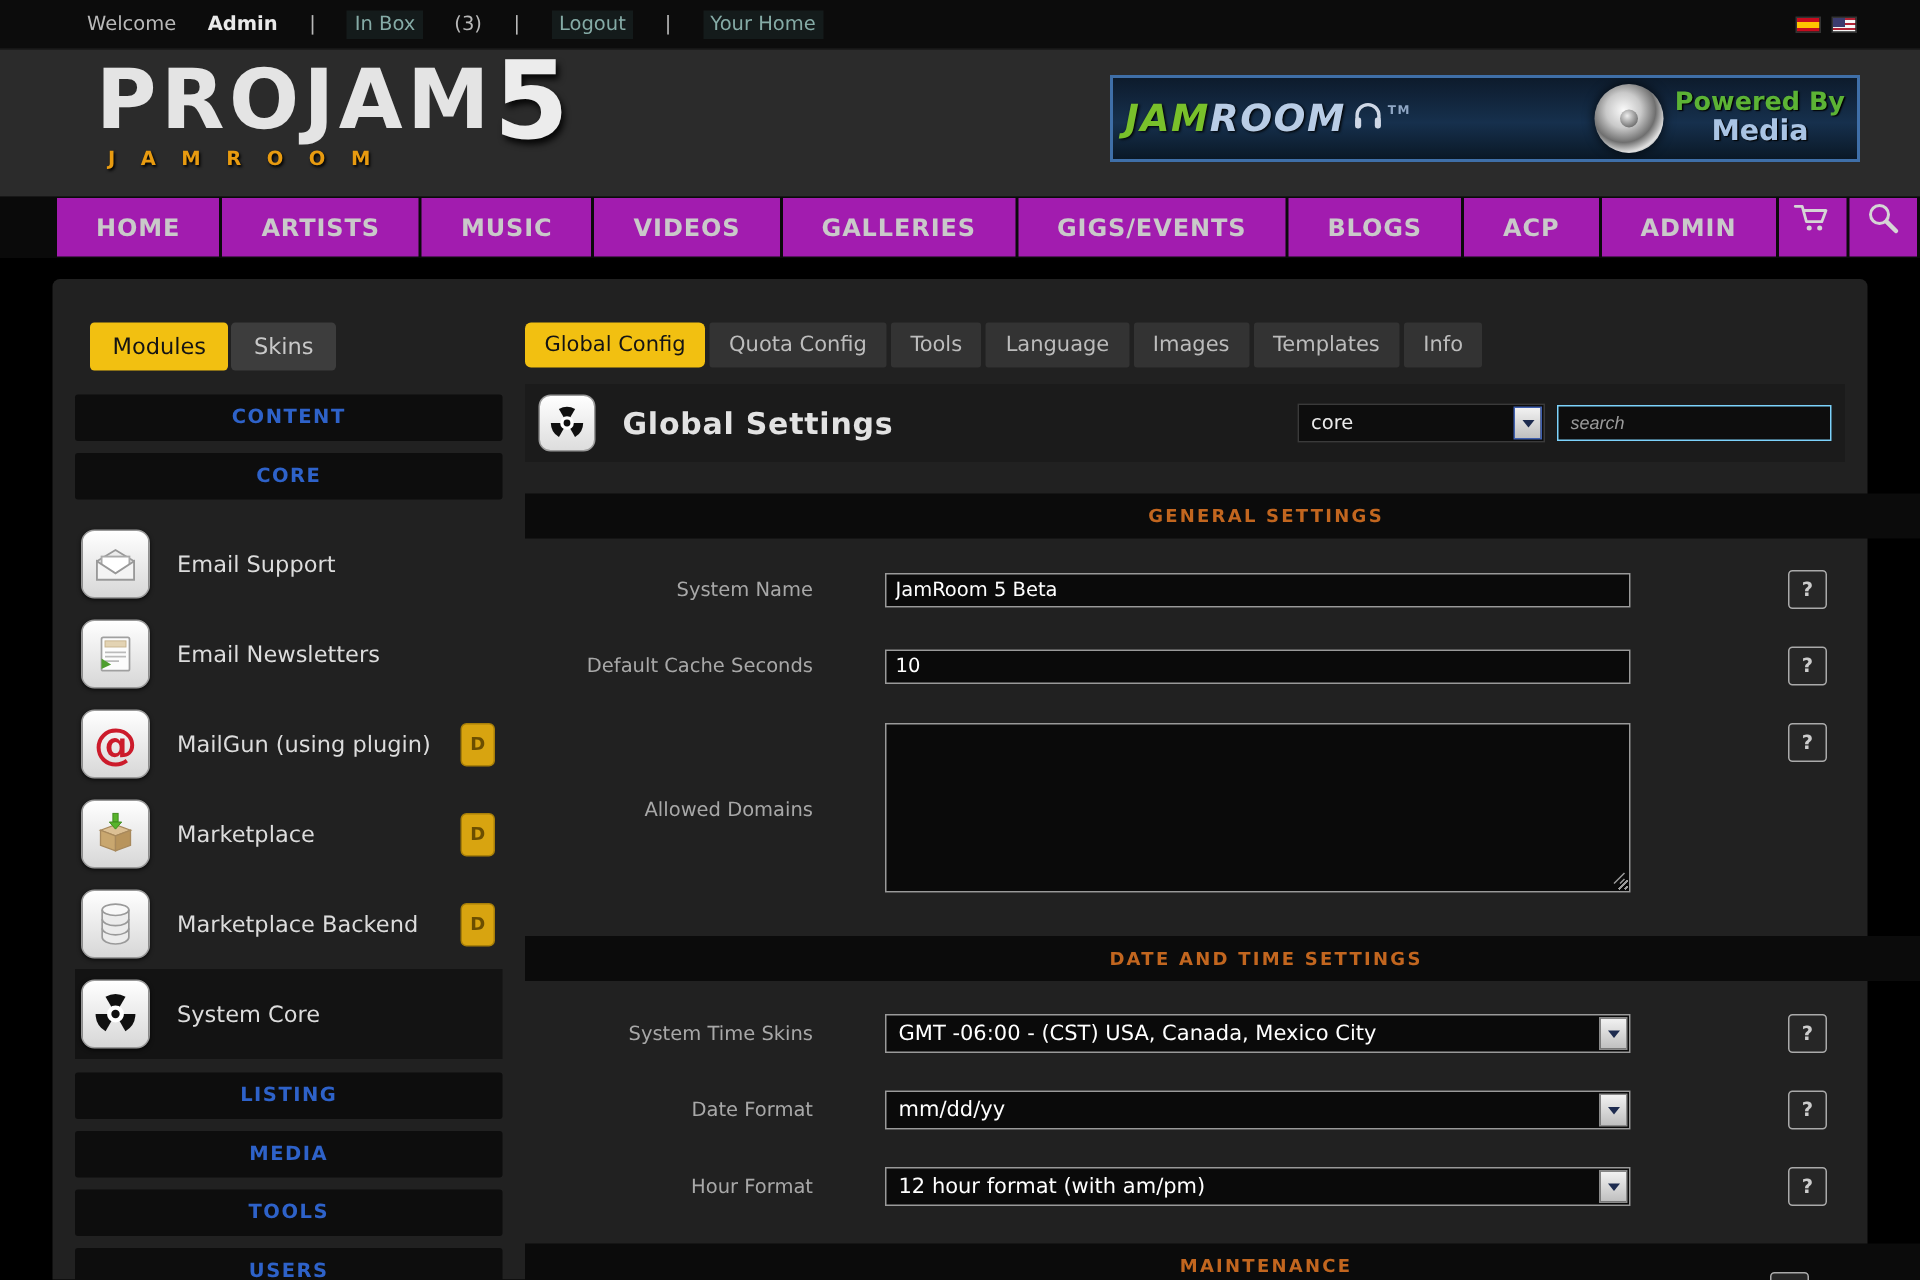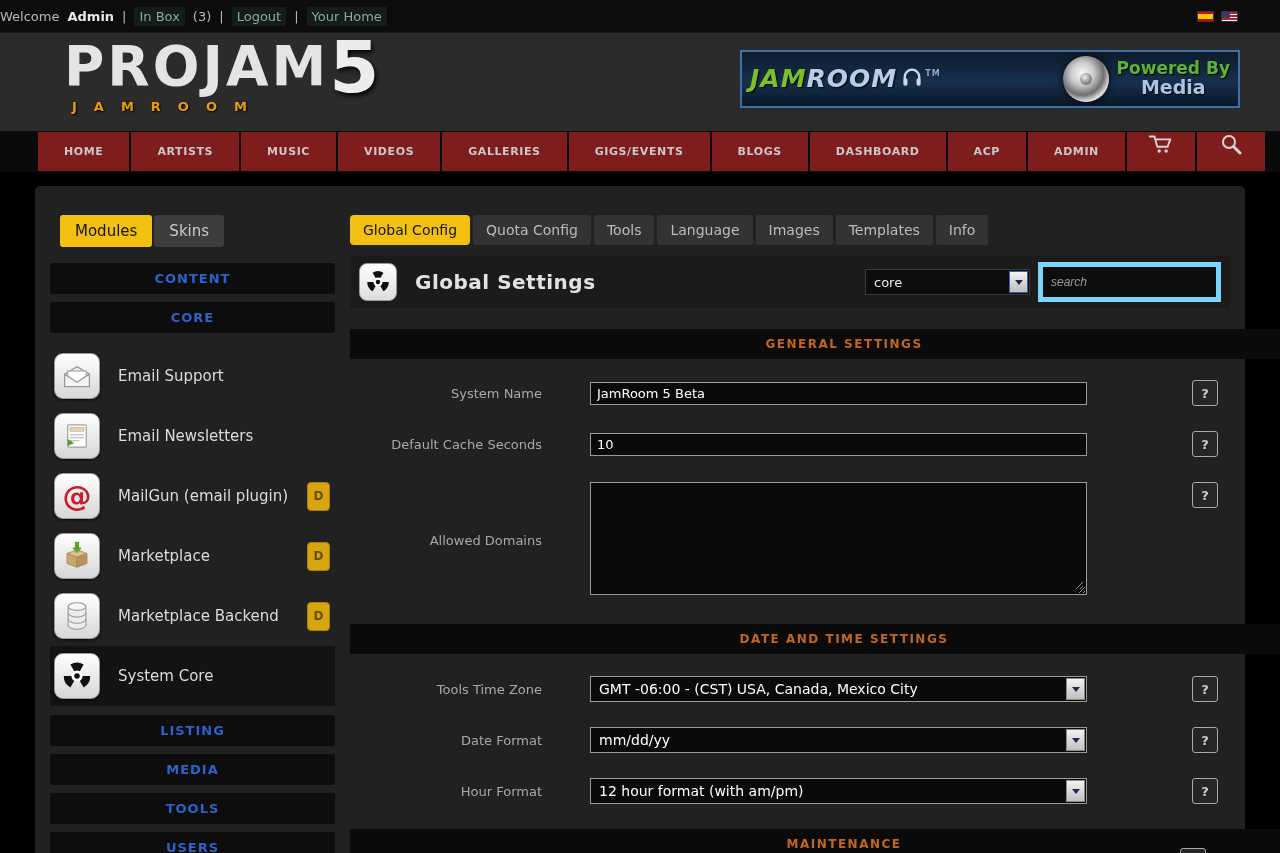--- a/index.html
+++ b/index.html
@@ -1,21 +1,21 @@
 <!DOCTYPE html>
 <html><head>
 <meta charset="utf-8">
 <style>
   * { margin:0; padding:0; box-sizing:border-box; }
   html,body { width:1280px; height:853px; overflow:hidden; background:#000;
     font-family:"DejaVu Sans","Liberation Sans",sans-serif; }
 
   
   .topbar { height:33px; background:#0c0c0c; display:flex; align-items:center;
-    gap:8px; font-size:13px; color:#b9b9b9; position:relative;
+    padding-left:58px; gap:21px; font-size:13px; color:#b9b9b9; position:relative;
     border-bottom:1px solid #161616; }
   .topbar .user { font-weight:bold; color:#e9e9e9; }
   .toplink { color:#85aba6; background:#141b1b; padding:2px 5px; text-decoration:none; cursor:pointer; }
   .flags { position:absolute; right:42px; top:11px; display:flex; gap:7px; }
   .flag { width:17px; height:11px; border:1px solid #333; cursor:pointer; position:relative; }
   .flag-es { background:linear-gradient(180deg,#c60b1e 0 27%,#ffc400 27% 73%,#c60b1e 73% 100%); }
   .flag-us { background:repeating-linear-gradient(180deg,#b22234 0 1.6px,#f6f6f6 1.6px 3.2px); }
   .flag-us::before { content:""; position:absolute; left:0; top:0; width:8px; height:6px; background:#3c3b6e; }
 
   
@@ -44,21 +44,21 @@
     box-shadow:0 0 8px rgba(0,0,0,.8); position:relative; }
   .speaker::after { content:""; position:absolute; left:50%; top:50%; width:12px; height:12px;
     transform:translate(-50%,-50%); border-radius:50%;
     background:radial-gradient(circle at 40% 35%, #eee, #888 60%, #444); }
   .powered { text-align:center; line-height:1.05; }
   .powered-by { color:#5cb335; font-weight:bold; font-size:17px; text-shadow:1px 1px 1px #000; }
   .powered-media { color:#a9c4e4; font-weight:bold; font-size:19px; text-shadow:1px 1px 1px #000; }
 
   
   .nav { height:41px; background:#0a0a0a; display:flex; align-items:center; padding-left:38px; }
-  .nav-item { background:#7f1d1d; color:#c9c9c9; font-size:11px; font-weight:bold;
+  .nav-item { background:#a21caf; color:#c9c9c9; font-size:16px; font-weight:bold;
     letter-spacing:.6px; height:39px; line-height:39px; padding:0 26px; margin-right:2px;
     cursor:pointer; white-space:nowrap; }
   .nav-icon-item { display:flex; align-items:center; justify-content:center; width:68px; padding:0; }
 
   
   .content { position:absolute; left:35px; top:186px; width:1210px; height:667px;
     background:#212121; border-radius:5px 5px 0 0; }
 
   
   .sidebar { position:absolute; left:15px; top:29px; width:285px; }
@@ -97,21 +97,21 @@
   .panel-title { font-size:20px; font-weight:bold; color:#e2e2e2; margin-left:18px; letter-spacing:.5px; }
   .spacer { flex:1; }
   .hdr-select { width:165px; height:26px; background:#0d0d0d; border:1px solid #3a3a3a;
     color:#ececec; font-size:13px; display:flex; align-items:center; padding-left:8px;
     position:relative; cursor:pointer; }
   .sel-arrow { position:absolute; right:1px; top:1px; bottom:1px; width:19px;
     background:linear-gradient(180deg,#f2f2f2,#bfbfbf); border:1px solid #3f5fae;
     display:flex; align-items:center; justify-content:center; }
   .chev { width:0; height:0; border-left:4px solid transparent; border-right:4px solid transparent;
     border-top:5px solid #1d2b4f; }
-  .hdr-search { width:183px; height:40px; background:#0d0d0d; border:5px solid #7dd3fc;
+  .hdr-search { width:183px; height:24px; background:#0d0d0d; border:1px solid #7dd3fc;
     color:#c4b5fd; font-size:12px; padding:0 8px; margin-left:8px; outline:none; }
   .hdr-search::placeholder { font-style:italic; color:#9a9a9a; }
 
   .section-bar { width:988px; height:30px; background:#0b0b0b; display:flex; align-items:center;
     justify-content:center; color:#c2661f; font-size:12px; font-weight:bold;
     letter-spacing:1.5px; }
   .form-area { padding-top:21px; }
   .form-row { display:flex; align-items:center; margin-bottom:25px; }
   .form-row.top-align { align-items:flex-start; }
   .form-label { width:208px; flex:0 0 208px; text-align:right; color:#a8a8a8;
@@ -187,21 +187,20 @@
 </div>
 
 <div class="nav">
   <div class="nav-item">HOME</div>
   <div class="nav-item">ARTISTS</div>
   <div class="nav-item">MUSIC</div>
   <div class="nav-item">VIDEOS</div>
   <div class="nav-item">GALLERIES</div>
   <div class="nav-item">GIGS/EVENTS</div>
   <div class="nav-item">BLOGS</div>
-  <div class="nav-item">DASHBOARD</div>
   <div class="nav-item">ACP</div>
   <div class="nav-item">ADMIN</div>
   <div class="nav-item nav-icon-item">
     <span>
       <svg width="28" height="24" viewBox="0 0 30 24" fill="none" stroke="#d5d5d5" stroke-width="2" stroke-linejoin="round" stroke-linecap="round">
           <path d="M3 4 H8 L11 15 H22 L25 7 H9.5"></path>
           <circle cx="13" cy="19.5" r="1.8" fill="#d5d5d5" stroke="none"></circle>
           <circle cx="20.5" cy="19.5" r="1.8" fill="#d5d5d5" stroke="none"></circle>
         </svg>
     </span>
@@ -247,21 +246,21 @@
               <line x1="6" y1="16" x2="14" y2="16" stroke="#bbb"></line>
               <path d="M4 14.5 L9.5 18 L4 20.5 Z" fill="#4f9e2f"></path>
             </svg>
         </div>
         <span class="module-label">Email Newsletters</span>
       </div>
       <div class="module-row">
         <div class="module-icon">
           <span class="at-glyph">@</span>
         </div>
-        <span class="module-label">MailGun (email plugin)</span>
+        <span class="module-label">MailGun (using plugin)</span>
         <span class="module-badge">D</span>
       </div>
       <div class="module-row">
         <div class="module-icon">
           <svg width="30" height="30" viewBox="0 0 24 24">
               <path d="M4 10 L12 7 L20 10 L12 13 Z" fill="#dcc094" stroke="#a8895c" stroke-width="0.7"></path>
               <path d="M4 10 V18 L12 21 V13 Z" fill="#c9a76f" stroke="#a8895c" stroke-width="0.7"></path>
               <path d="M20 10 V18 L12 21 V13 Z" fill="#b8945c" stroke="#a8895c" stroke-width="0.7"></path>
               <rect x="10.6" y="1" width="2.8" height="4.6" fill="#57b32b" stroke="#3e8a1d" stroke-width="0.5"></rect>
               <path d="M8.7 5.6 L15.3 5.6 L12 9.4 Z" fill="#57b32b" stroke="#3e8a1d" stroke-width="0.5"></path>
@@ -366,21 +365,21 @@
                 <path d="M8 1 L1 8 M8 5 L5 8" stroke="#9a9a9a" stroke-width="1"></path>
               </svg>
           </span>
         </div>
         <div class="help-btn">?</div>
       </div>
 
       <div class="section-bar" style="margin-bottom:22px;">DATE AND TIME SETTINGS</div>
 
       <div class="form-row">
-        <div class="form-label">Tools Time Zone</div>
+        <div class="form-label">System Time Skins</div>
         <div class="form-field">
           <div class="form-select">
             <span>GMT -06:00 - (CST) USA, Canada, Mexico City</span>
             <span class="sel-arrow">
                 <span class="chev"></span>
               </span>
           </div>
         </div>
         <div class="help-btn">?</div>
       </div>

